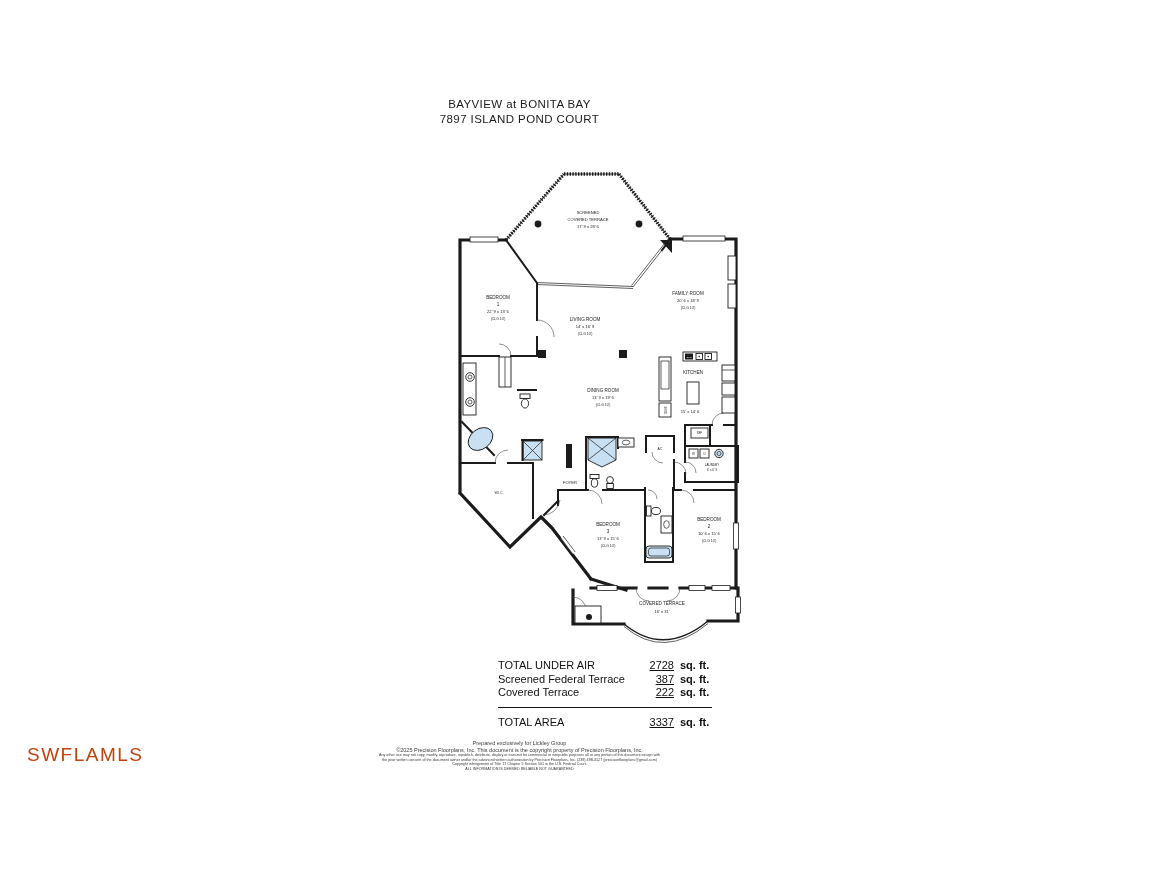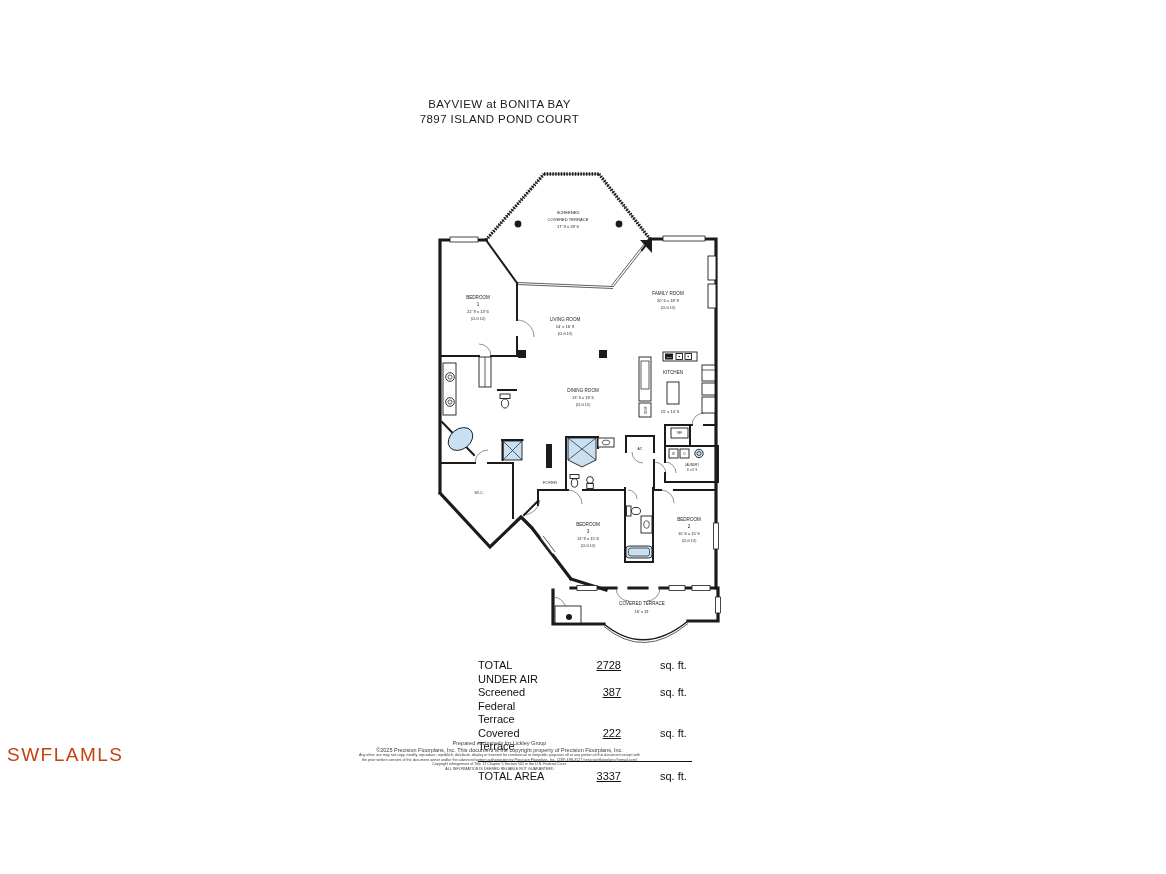--- a/index.html
+++ b/index.html
@@ -1,17 +1,17 @@
 <!DOCTYPE html>
 <html><head>
 <meta charset="utf-8">
 <style>
   html,body{margin:0;padding:0;background:#fff;}
   .page{position:relative;width:999px;height:874px;background:#ffffff;
-        font-family:"Liberation Sans",sans-serif;overflow:hidden;}
+        font-family:"Liberation Sans",sans-serif;overflow:hidden;margin-left:20px;}
   .header{position:absolute;top:97px;left:0;width:100%;text-align:center;
           font-size:11.5px;line-height:15px;color:#1a1a1a;letter-spacing:.4px;}
   svg.plan{position:absolute;left:420px;top:160px;}
 
   
   .w3{stroke:#1b1b1b;stroke-width:3.2;fill:none;stroke-linecap:square;}
   .w2{stroke:#1b1b1b;stroke-width:2;fill:none;stroke-linecap:square;}
   .w15{stroke:#1b1b1b;stroke-width:1.4;fill:none;}
   .w1{stroke:#1b1b1b;stroke-width:.8;fill:none;}
   .screen{stroke:#1b1b1b;stroke-width:3.4;fill:none;stroke-dasharray:1.4 1.4;}
@@ -24,24 +24,24 @@
   svg text{fill:#1d1d1d;font-family:"Liberation Sans",sans-serif;}
   .rn{font-size:4.6px;text-anchor:middle;}
   .rd{font-size:4.1px;text-anchor:middle;}
   .rc{font-size:3.4px;text-anchor:middle;}
   .rs{font-size:3px;text-anchor:middle;}
   .rt{font-size:2.7px;text-anchor:middle;}
   .rw{font-size:2.4px;text-anchor:middle;fill:#fff;}
 
   .totals{position:absolute;left:478px;top:659px;width:214px;font-size:11px;
           color:#111;line-height:13.5px;}
-  .trow{display:flex;gap:33px;}
+  .trow{display:flex;}
   .trow .lab{flex:1;}
   .trow .val{width:36px;text-align:right;text-decoration:underline;}
-  .trow .unit{margin-left:6px;width:32px;}
+  .trow .unit{margin-left:6px;width:32px;font-weight:bold;}
   .tdivider{border:none;border-top:1.2px solid #111;margin:7px 0 8px 0;}
   .finefoot{position:absolute;top:740px;left:0;width:100%;text-align:center;color:#3a3a3a;}
   .f1{font-size:5.5px;line-height:6.6px;}
   .f2{font-size:3.7px;line-height:4.5px;}
   .watermark{position:absolute;left:7px;top:744px;font-size:19px;color:#c2410c;
              letter-spacing:1.5px;}
 </style>
 </head>
 <body>
 

